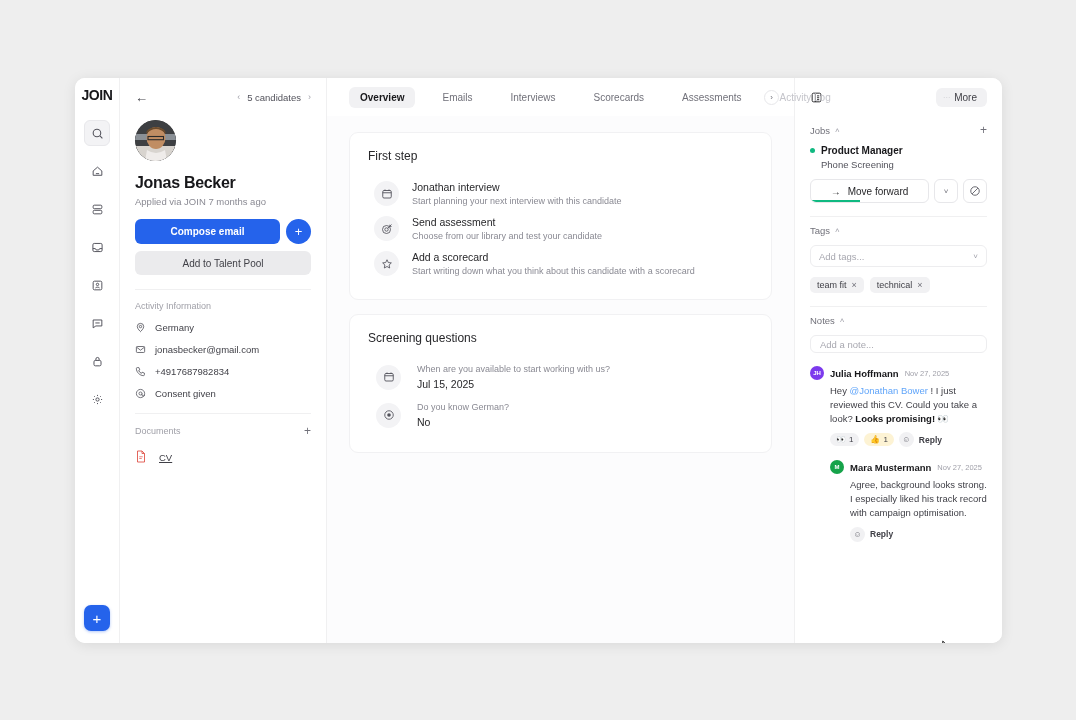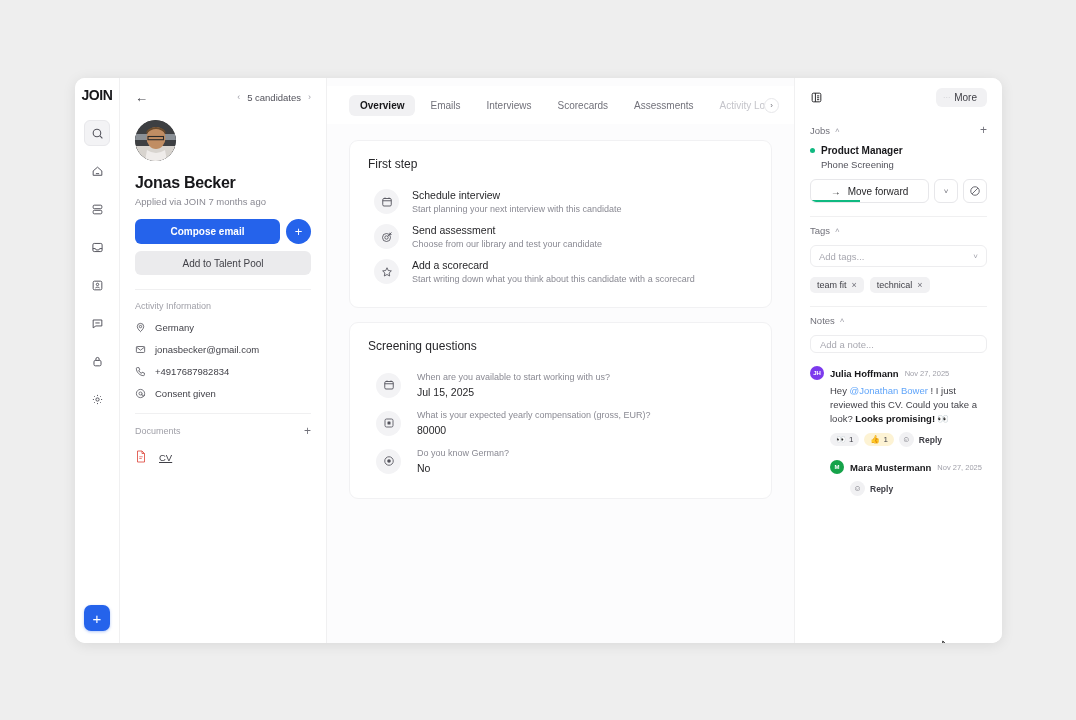--- a/index.html
+++ b/index.html
@@ -171,24 +171,23 @@
     flex: 1;
     background: #fcfcfd;
     display: flex; flex-direction: column;
     min-width: 0;
     border-right: 1px solid #f0f0f1;
   }
   .tabbar {
     height: 38px;
     display: flex; align-items: center;
     padding: 0 22px;
-    gap: 4px;
+    gap: 16px;
     background: #fff;
     position: relative;
-    margin-top: 8px;
   }
   .tab {
     font-size: 10px;
     color: #71717a;
     padding: 5px 11px;
     border-radius: 6px;
     cursor: pointer;
     white-space: nowrap;
   }
   .tab.active { background: #f1f1f3; color: #18181b; font-weight: bold; }
@@ -572,21 +571,21 @@
         <div class="step-row">
           <div class="step-icon">
             <svg width="12" height="12" viewBox="0 0 24 24" fill="none" stroke="currentColor" stroke-width="1.8">
                 <rect x="3.5" y="5" width="17" height="15" rx="2.5"></rect>
                 <line x1="3.5" y1="9.5" x2="20.5" y2="9.5"></line>
                 <line x1="8" y1="3" x2="8" y2="6"></line>
                 <line x1="16" y1="3" x2="16" y2="6"></line>
               </svg>
           </div>
           <div>
-            <div class="step-title">Schedule interview</div>
+            <div class="step-title">Jonathan interview</div>
             <div class="step-desc">Start planning your next interview with this candidate</div>
           </div>
         </div>
 
         <div class="step-row">
           <div class="step-icon">
             <svg width="12" height="12" viewBox="0 0 24 24" fill="none" stroke="currentColor" stroke-width="1.7">
                 <circle cx="11" cy="13" r="8"></circle>
                 <circle cx="11" cy="13" r="3.4"></circle>
                 <path d="M13.5 10.5L21 3"></path>
@@ -623,32 +622,20 @@
                 <line x1="8" y1="3" x2="8" y2="6"></line>
                 <line x1="16" y1="3" x2="16" y2="6"></line>
               </svg>
           </div>
           <div>
             <div class="q-title">When are you available to start working with us?</div>
             <div class="q-answer">Jul 15, 2025</div>
           </div>
         </div>
 
-        <div class="q-row">
-          <div class="step-icon">
-            <svg width="12" height="12" viewBox="0 0 24 24" fill="none" stroke="currentColor" stroke-width="1.7">
-                <rect x="4" y="4" width="16" height="16" rx="3"></rect>
-                <rect x="9" y="9" width="6" height="6" rx="1" fill="currentColor" stroke="none"></rect>
-              </svg>
-          </div>
-          <div>
-            <div class="q-title">What is your expected yearly compensation (gross, EUR)?</div>
-            <div class="q-answer">80000</div>
-          </div>
-        </div>
 
         <div class="q-row">
           <div class="step-icon">
             <svg width="12" height="12" viewBox="0 0 24 24" fill="none" stroke="currentColor" stroke-width="1.7">
                 <circle cx="12" cy="12" r="8.5"></circle>
                 <circle cx="12" cy="12" r="3.6" fill="currentColor" stroke="none"></circle>
               </svg>
           </div>
           <div>
             <div class="q-title">Do you know German?</div>
@@ -755,20 +742,21 @@
         <span class="reply-link">Reply</span>
       </div>
     </div>
 
     <div class="note note-nested">
       <div class="note-head">
         <span class="note-av" id="av1" style="background: rgb(22, 163, 74);">M</span>
         <span class="note-author">Mara Mustermann</span>
         <span class="note-date">Nov 27, 2025</span>
       </div>
+      <div class="note-body">Agree, background looks strong. I especially liked his track record with campaign optimisation.</div>
       <div class="note-actions">
         <span class="react-add">☺</span>
         <span class="reply-link">Reply</span>
       </div>
     </div>
   </div>
 
   <svg class="cursor-ptr" viewBox="0 0 16 20">
     <path d="M2 1 L2 15.5 L5.6 12.2 L8 18 L10.4 16.9 L8.1 11.4 L13 11.2 Z" fill="#fff" stroke="#111" stroke-width="1.1" stroke-linejoin="round"></path>
   </svg>

